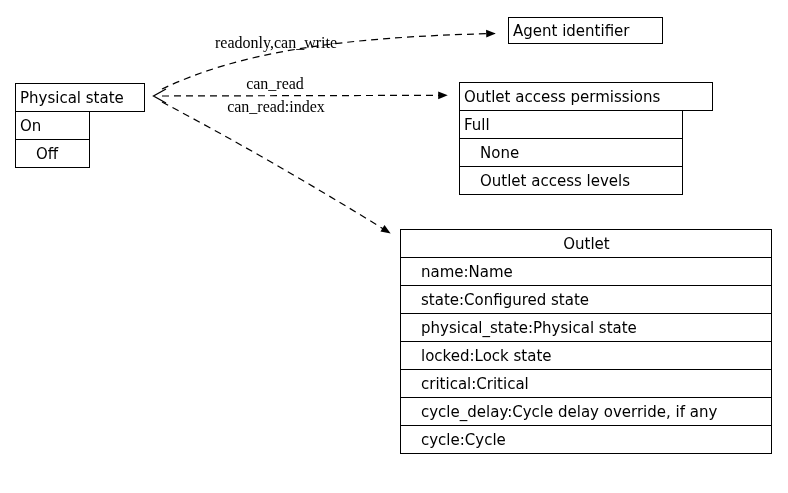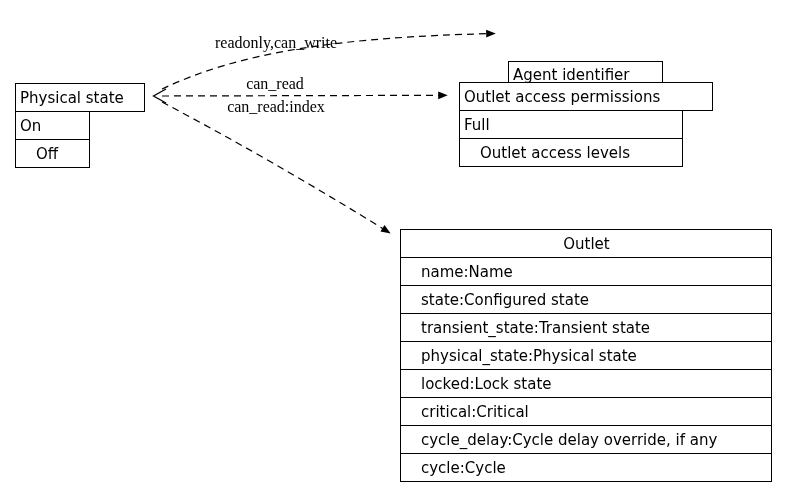--- a/index.html
+++ b/index.html
@@ -42,33 +42,33 @@
   <div class="edge-label" style="left:276px;top:35px;">readonly,can_write</div>
   <div class="edge-label" style="left:275px;top:76px;">can_read</div>
   <div class="edge-label" style="left:276px;top:99px;">can_read:index</div>
 
   <div class="cell abs" style="left:15px;top:83px;width:130px;">Physical state</div>
   <div class="rows abs" style="left:15px;top:111px;width:75px;">
     <div class="cell">On</div>
     <div class="cell">Off</div>
   </div>
 
-  <div class="cell abs" style="left:508px;top:17px;width:155px;height:27px;margin-top:44px;">Agent identifier</div>
+  <div class="cell abs" style="left:508px;top:17px;width:155px;height:27px;">Agent identifier</div>
 
   <div class="cell abs" style="left:459px;top:82px;width:254px;">Outlet access permissions</div>
   <div class="rows abs" style="left:459px;top:110px;width:224px;">
     <div class="cell">Full</div>
+    <div class="cell">None</div>
     <div class="cell">Outlet access levels</div>
   </div>
 
   <div class="rows abs" style="left:400px;top:229px;width:372px;">
     <div class="cell title-center">Outlet</div>
     <div class="cell">name:Name</div>
     <div class="cell">state:Configured state</div>
-    <div class="cell">transient_state:Transient state</div>
     <div class="cell">physical_state:Physical state</div>
     <div class="cell">locked:Lock state</div>
     <div class="cell">critical:Critical</div>
     <div class="cell">cycle_delay:Cycle delay override, if any</div>
     <div class="cell">cycle:Cycle</div>
   </div>
 
 </div>
 
 </body></html>

